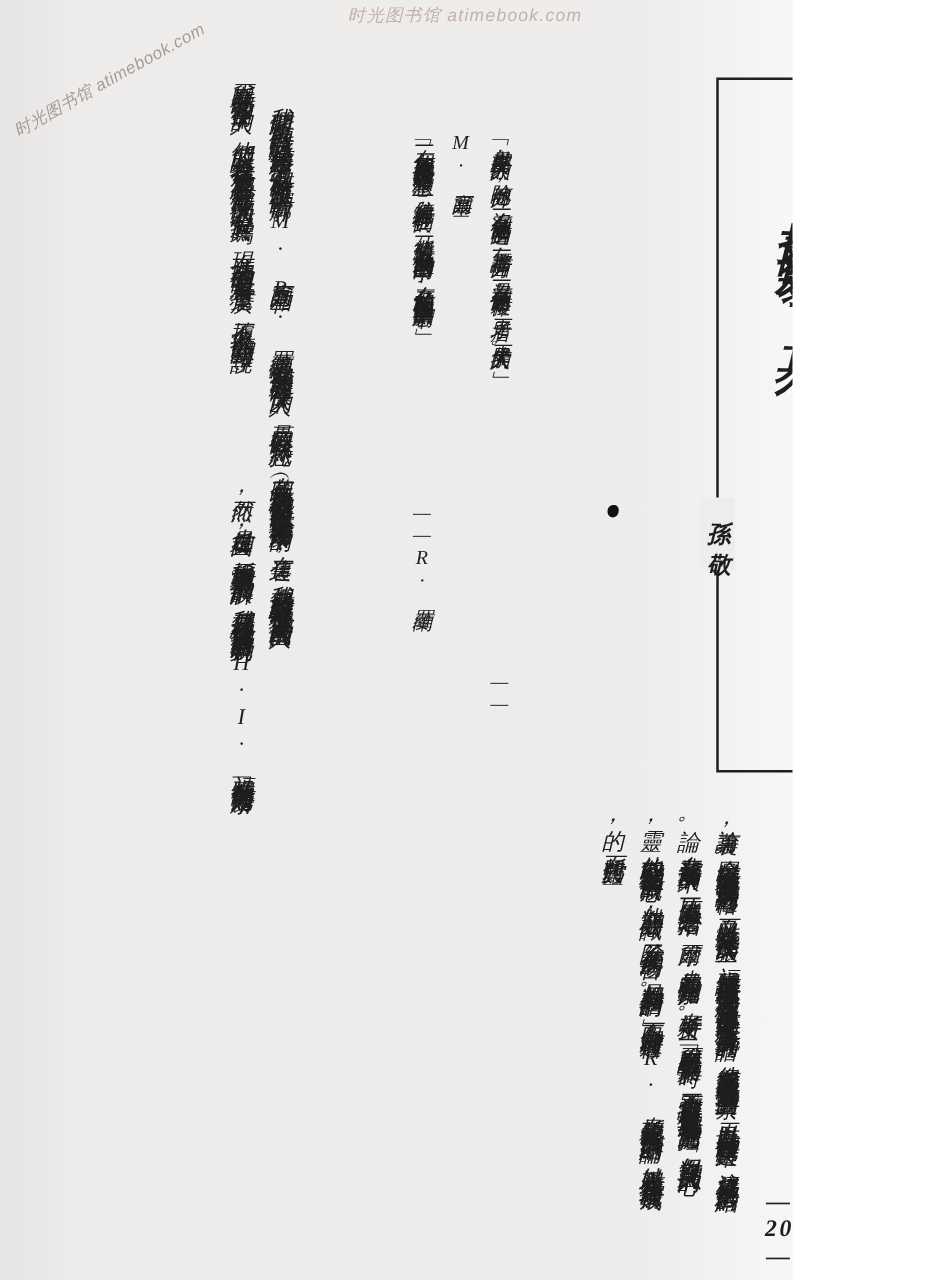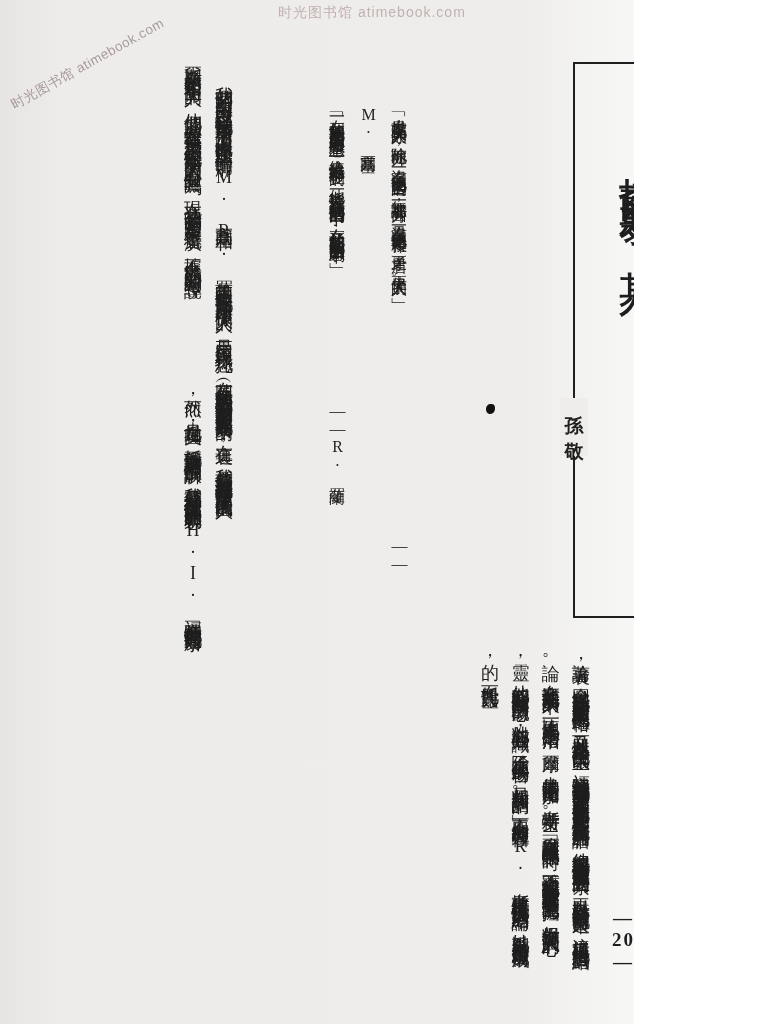--- a/index.html
+++ b/index.html
@@ -3,20 +3,21 @@
 <meta charset="utf-8">
 <style>
   html,body { margin:0; padding:0; }
   .page {
     position: relative;
     width: 634px; height: 1024px;
     background: linear-gradient(90deg, #e6e5e3 0%, #edecea 10%, #eeedeb 82%, #f7f7f5 100%);
     font-family: "Liberation Serif", "DejaVu Serif", serif;
     color: #1e1e1e;
     overflow: hidden;
+    font-style: italic;
   }
   .vtext { writing-mode: vertical-rl; text-orientation: upright; }
   .vtext p { margin: 0; padding: 0; }
 
   
   .wm-top {
     position: absolute; left: 278px; top: 4px;
     font-family: "Liberation Sans", "DejaVu Sans", sans-serif;
     font-size: 14px; letter-spacing: 1px; color: #c3b1b1;
   }
@@ -74,21 +75,21 @@
     position: absolute; top: 650px; right: 38px;
     width: 638px; height: 292px;
     font-size: 18px; letter-spacing: 1.4px; line-height: 30.3px;
   }
 
   .blot {
     position: absolute; left: 486px; top: 404px;
     width: 9px; height: 10px; background: #111; border-radius: 50% 40% 55% 45%;
   }
   .page-number {
-    position: absolute; left: 612px; top: 907px;
+    position: absolute; left: 612px; top: 951px;
     font-size: 19px; font-weight: 700; letter-spacing: 2px; text-align: center;
   }
 </style>
 </head>
 <body>
 
 <div class="page">
 
   <div class="wm-top">时光图书馆 atimebook.com</div>
   <div class="wm-diag">时光图书馆 atimebook.com</div>

